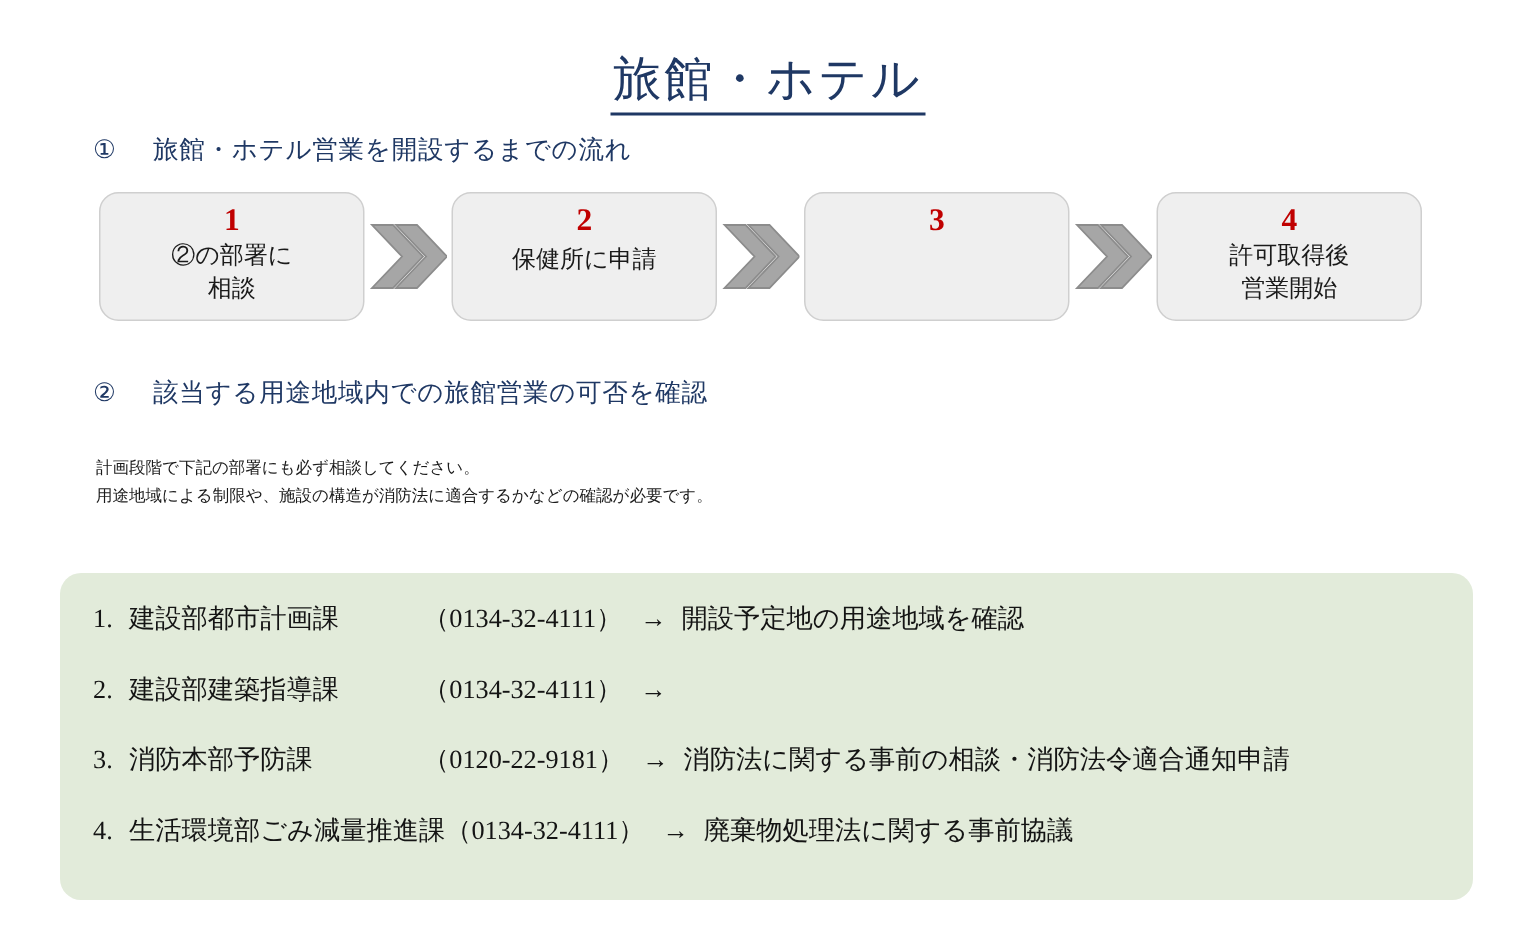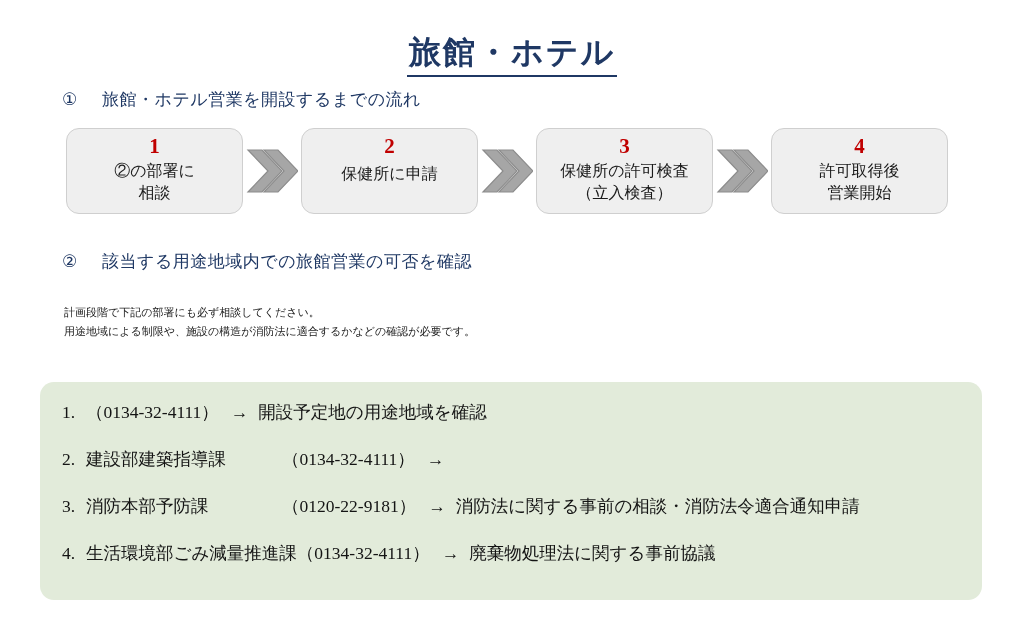--- a/index.html
+++ b/index.html
@@ -18,21 +18,21 @@
 
   
   .title-wrap {
     text-align: center;
     padding-top: 13px;
   }
   .doc-title {
     display: inline-block;
     font-family: "Liberation Sans", "DejaVu Sans", sans-serif;
     font-size: 32px;
-    font-weight: bold;
+    font-weight: normal;
     letter-spacing: 2px;
     color: #1f3864;
     border-bottom: 2px solid #1f3864;
     padding: 0 2px 4px 2px;
     line-height: 1.15;
   }
 
   
   .section-head {
     font-family: "Liberation Sans", "DejaVu Sans", sans-serif;
@@ -200,24 +200,20 @@
 
   <div class="flow-arrow">
     <svg width="52" height="50" viewBox="0 0 52 50" aria-hidden="true">
       <polygon points="2,4 22,25 2,46 16,46 36,25 16,4" fill="#a6a6a6" stroke="#8c8c8c" stroke-width="1.2"></polygon>
       <polygon points="18,4 38,25 18,46 32,46 52,25 32,4" fill="#a6a6a6" stroke="#8c8c8c" stroke-width="1.2"></polygon>
     </svg>
   </div>
 
   <div class="flow-box">
     <div class="flow-num">3</div>
-    <div class="flow-label">
-      <span class="ln">保健所の許可検査</span>
-      <span class="ln">（立入検査）</span>
-    </div>
   </div>
 
   <div class="flow-arrow">
     <svg width="52" height="50" viewBox="0 0 52 50" aria-hidden="true">
       <polygon points="2,4 22,25 2,46 16,46 36,25 16,4" fill="#a6a6a6" stroke="#8c8c8c" stroke-width="1.2"></polygon>
       <polygon points="18,4 38,25 18,46 32,46 52,25 32,4" fill="#a6a6a6" stroke="#8c8c8c" stroke-width="1.2"></polygon>
     </svg>
   </div>
 
   <div class="flow-box">
@@ -237,20 +233,21 @@
 
 <div class="intro">
   <span class="ln">計画段階で下記の部署にも必ず相談してください。</span>
   <span class="ln">用途地域による制限や、施設の構造が消防法に適合するかなどの確認が必要です。</span>
 </div>
 
 <div class="green-panel">
 
   <div class="dept-row">
     <span class="dept-idx">1.</span>
+    <span class="dept-name">建設部都市計画課</span>
     <span class="dept-phone">（0134-32-4111）</span>
     <span class="dept-arrow">→</span>
     <span class="dept-desc">開設予定地の用途地域を確認</span>
   </div>
 
   <div class="dept-row">
     <span class="dept-idx">2.</span>
     <span class="dept-name">建設部建築指導課</span>
     <span class="dept-phone">（0134-32-4111）</span>
     <span class="dept-arrow">→</span>

